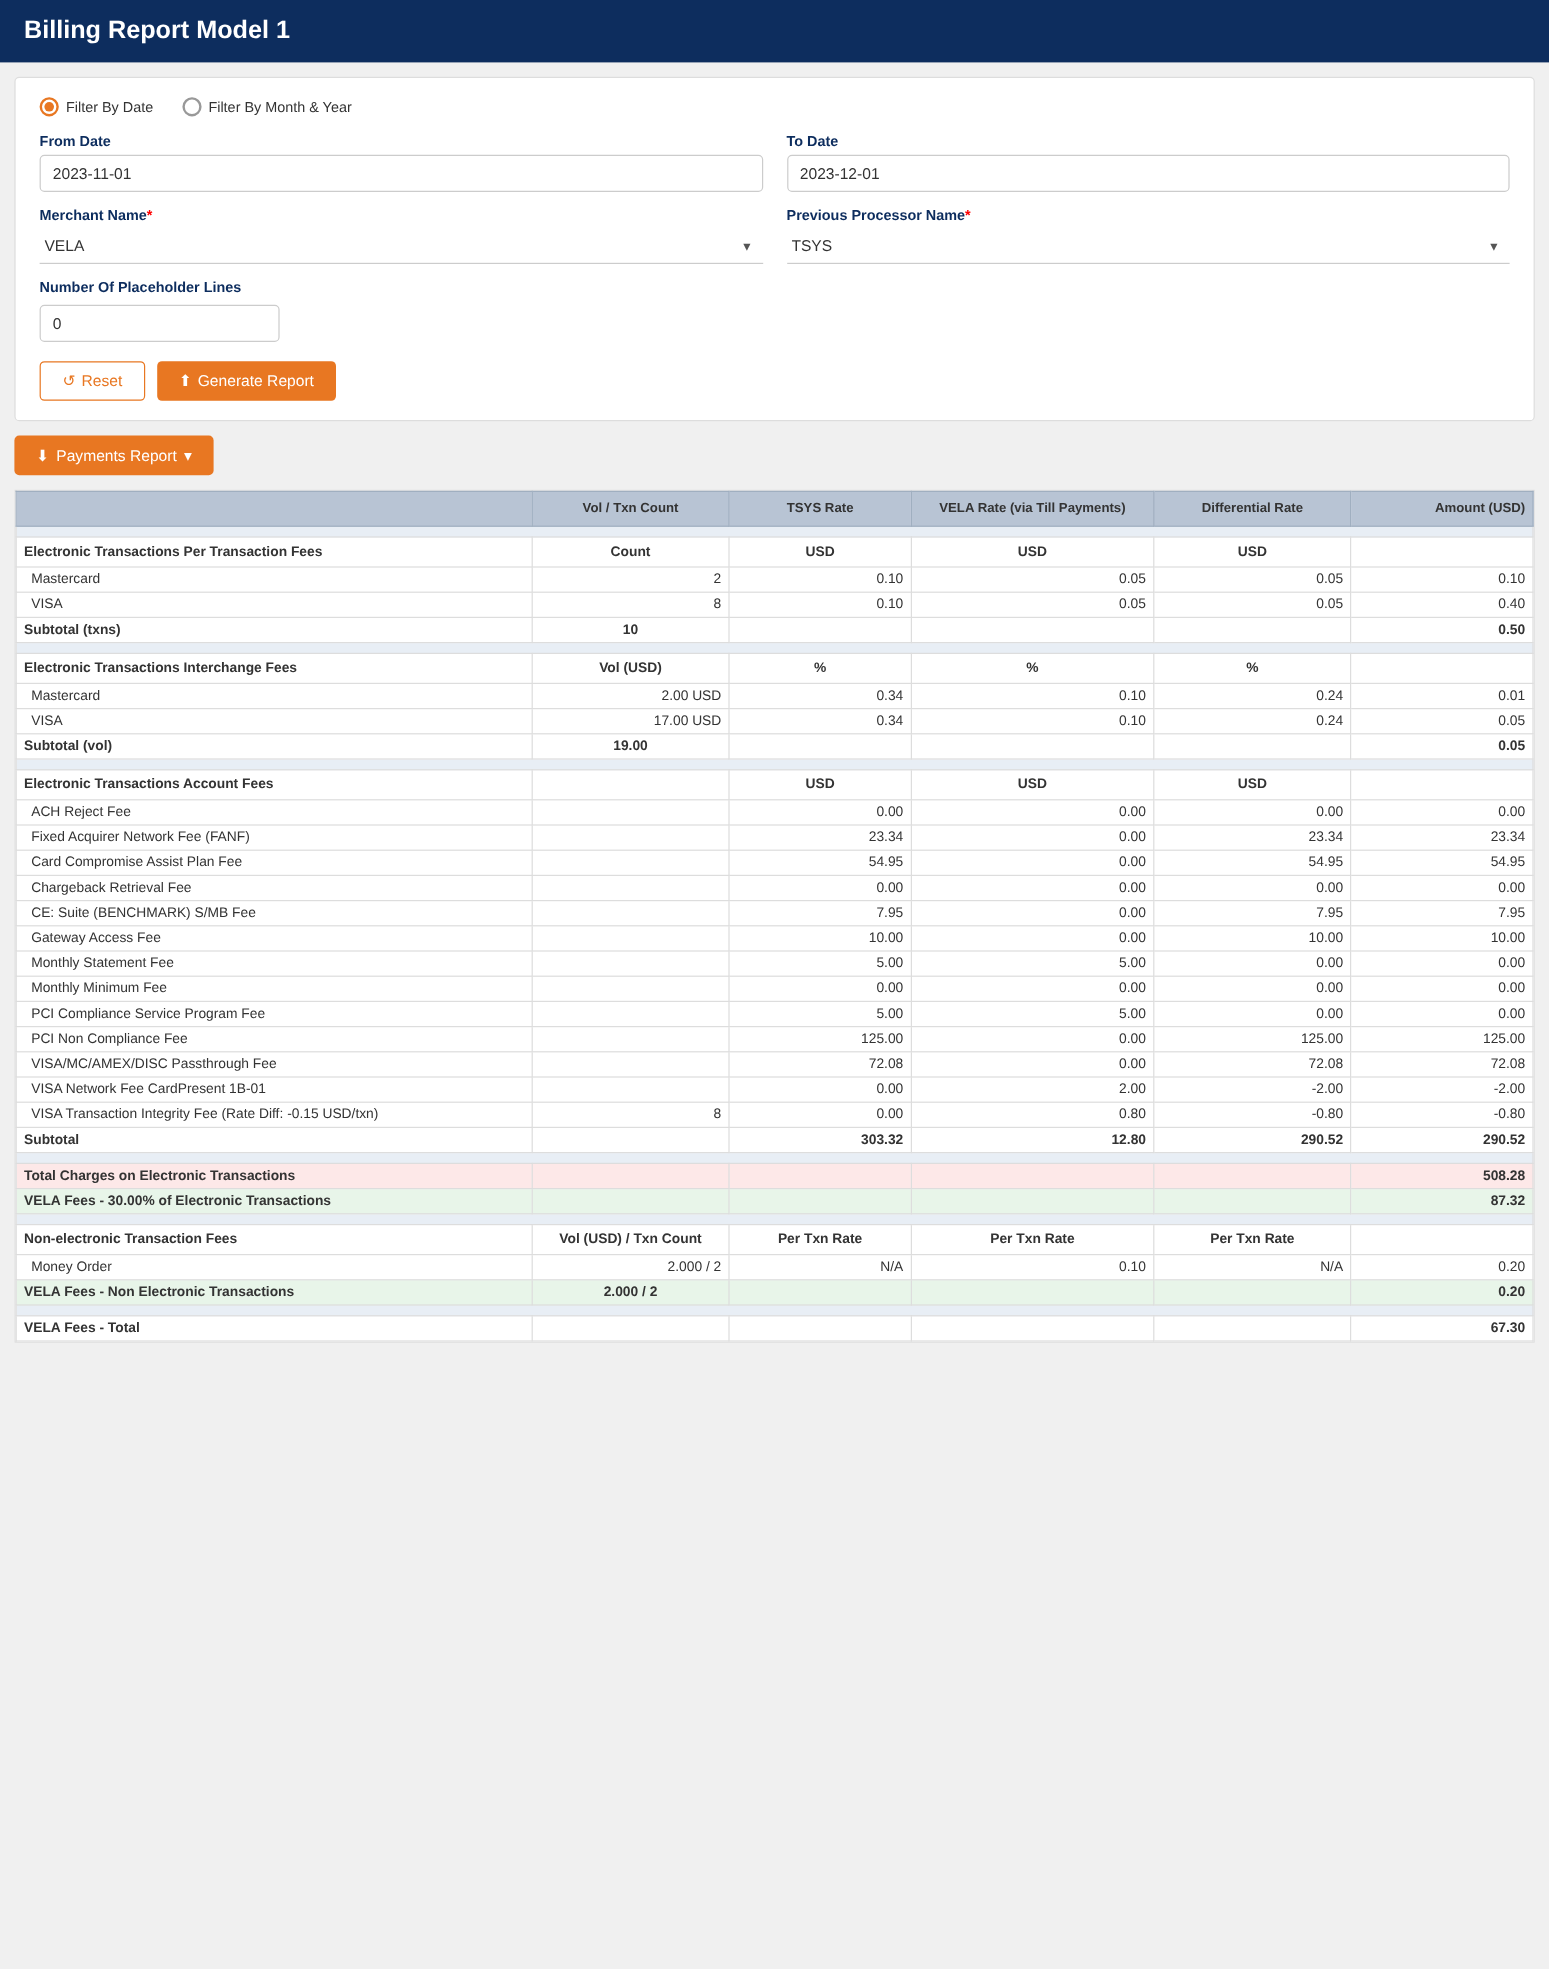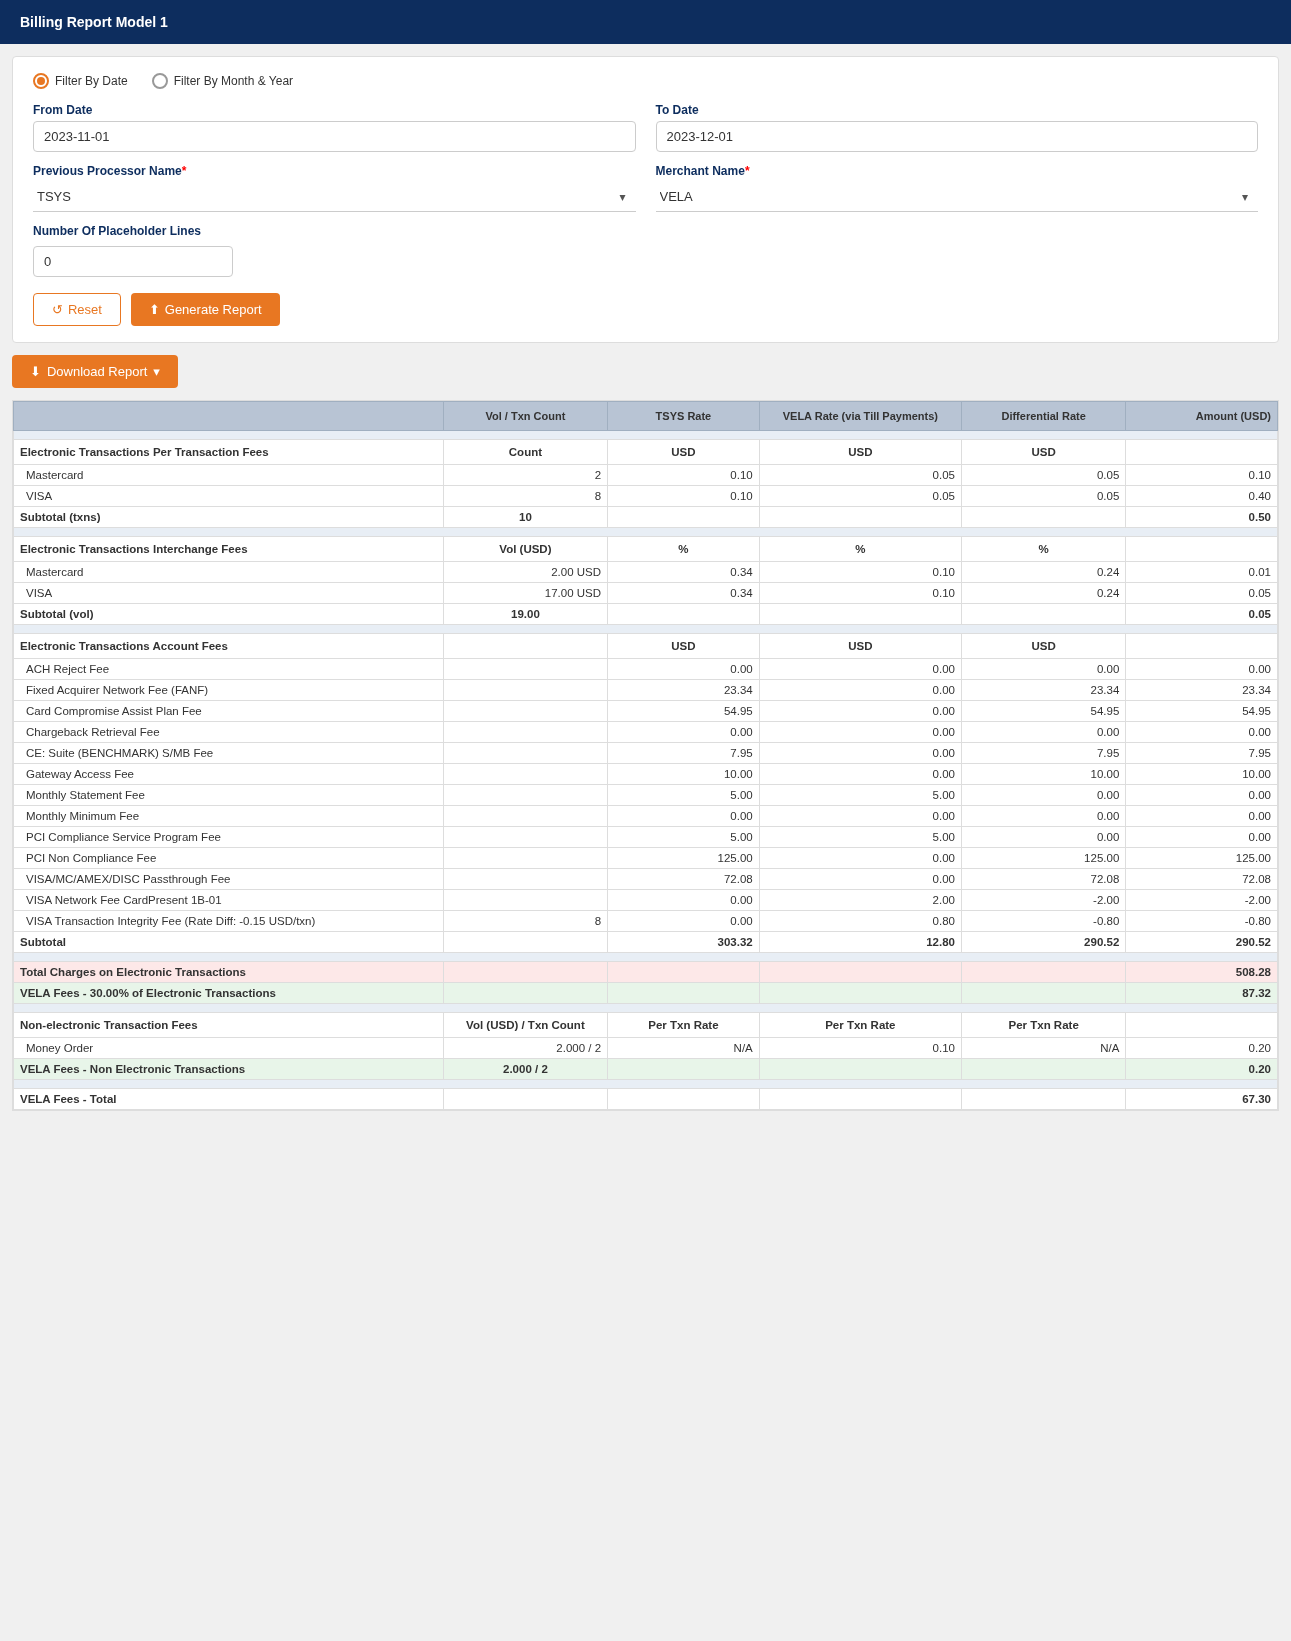--- a/index.html
+++ b/index.html
@@ -2,21 +2,21 @@
 <html><head>
   <meta charset="utf-8">
   <style>
     * { box-sizing: border-box; margin: 0; padding: 0; }
     body { font-family: Arial, sans-serif; font-size: 12px; background: #f0f0f0; color: #333; }
 
     .header-bar {
       background: #0d2d5e;
       color: white;
       padding: 14px 20px;
-      font-size: 14px;
+      font-size: 21px;
       font-weight: bold;
     }
 
     .filter-panel {
       background: white;
       margin: 12px;
       padding: 16px 20px;
       border: 1px solid #ddd;
       border-radius: 4px;
     }
@@ -278,35 +278,35 @@
     </div>
     <div class="form-group">
       <div class="form-label">To Date</div>
       <input class="form-input" type="text" value="2023-12-01" style="">
     </div>
   </div>
 
   <div class="form-row">
     <div class="form-group">
       <div class="form-label">
+        <span>Merchant Name</span><span class="required">*</span>
+      </div>
+      <div class="form-select-wrapper">
+        <select class="form-select">
+          <option>VELA</option>
+        </select>
+      </div>
+    </div>
+    <div class="form-group">
+      <div class="form-label">
         <span>Previous Processor Name</span><span class="required">*</span>
       </div>
       <div class="form-select-wrapper">
         <select class="form-select">
           <option>TSYS</option>
-        </select>
-      </div>
-    </div>
-    <div class="form-group">
-      <div class="form-label">
-        <span>Merchant Name</span><span class="required">*</span>
-      </div>
-      <div class="form-select-wrapper">
-        <select class="form-select">
-          <option>VELA</option>
         </select>
       </div>
     </div>
   </div>
 
   <div class="placeholder-group">
     <div class="form-label">Number Of Placeholder Lines</div>
     <input class="placeholder-input form-input" type="number" value="0" style="">
   </div>
 
@@ -318,21 +318,21 @@
     <button class="btn-generate">
       <span>⬆</span>
       <span>Generate Report</span>
     </button>
   </div>
 </div>
 
 <div class="download-section">
   <button class="btn-download">
     <span>⬇</span>
-    <span>Download Report</span>
+    <span>Payments Report</span>
     <span>▾</span>
   </button>
 </div>
 
 <div class="report-table-container">
   <table>
     <thead>
       <tr>
         <th class="col-label"></th>
         <th class="col-vol">Vol / Txn Count</th>

